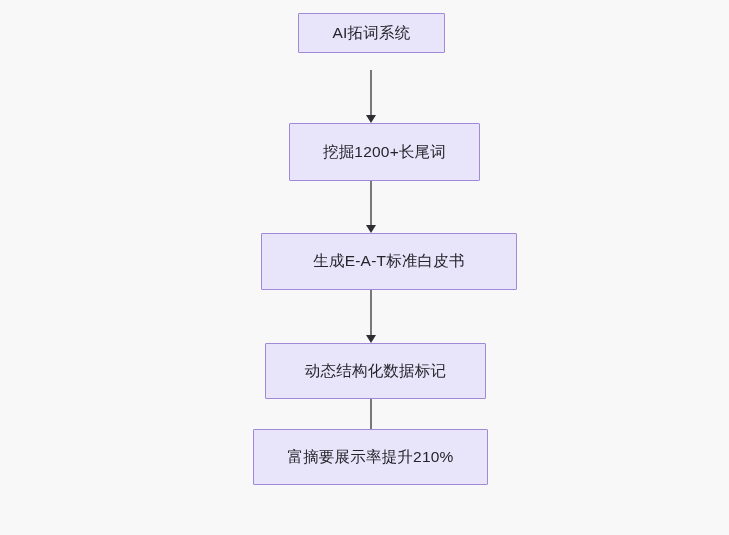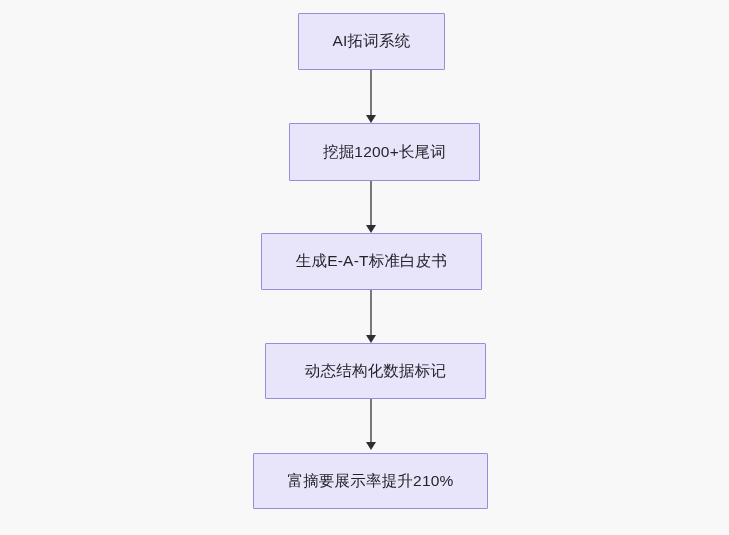--- a/index.html
+++ b/index.html
@@ -52,25 +52,25 @@
     position: absolute;
     left: -5px;
     width: 0;
     height: 0;
     border-left: 5px solid transparent;
     border-right: 5px solid transparent;
     border-top: 8px solid #2f2f33;
   }
 
   
-  #node-1 { left: 298px; top: 13px;  width: 147px; height: 57px; }
+  #node-1 { left: 298px; top: 13px;  width: 147px; height: 40px; }
   #node-2 { left: 289px; top: 123px; width: 191px; height: 58px; }
-  #node-3 { left: 261px; top: 233px; width: 221px; height: 57px; }
+  #node-3 { left: 261px; top: 233px; width: 256px; height: 57px; }
   #node-4 { left: 265px; top: 343px; width: 221px; height: 56px; }
-  #node-5 { left: 253px; top: 453px; width: 235px; height: 56px; }
+  #node-5 { left: 253px; top: 429px; width: 235px; height: 56px; }
 
   
   #edge-1 { left: 371px; top: 70px;  }
   #edge-1 .edge-line { height: 45px; }
   #edge-1 .edge-head { top: 45px; }
 
   #edge-2 { left: 371px; top: 181px; }
   #edge-2 .edge-line { height: 44px; }
   #edge-2 .edge-head { top: 44px; }
 

